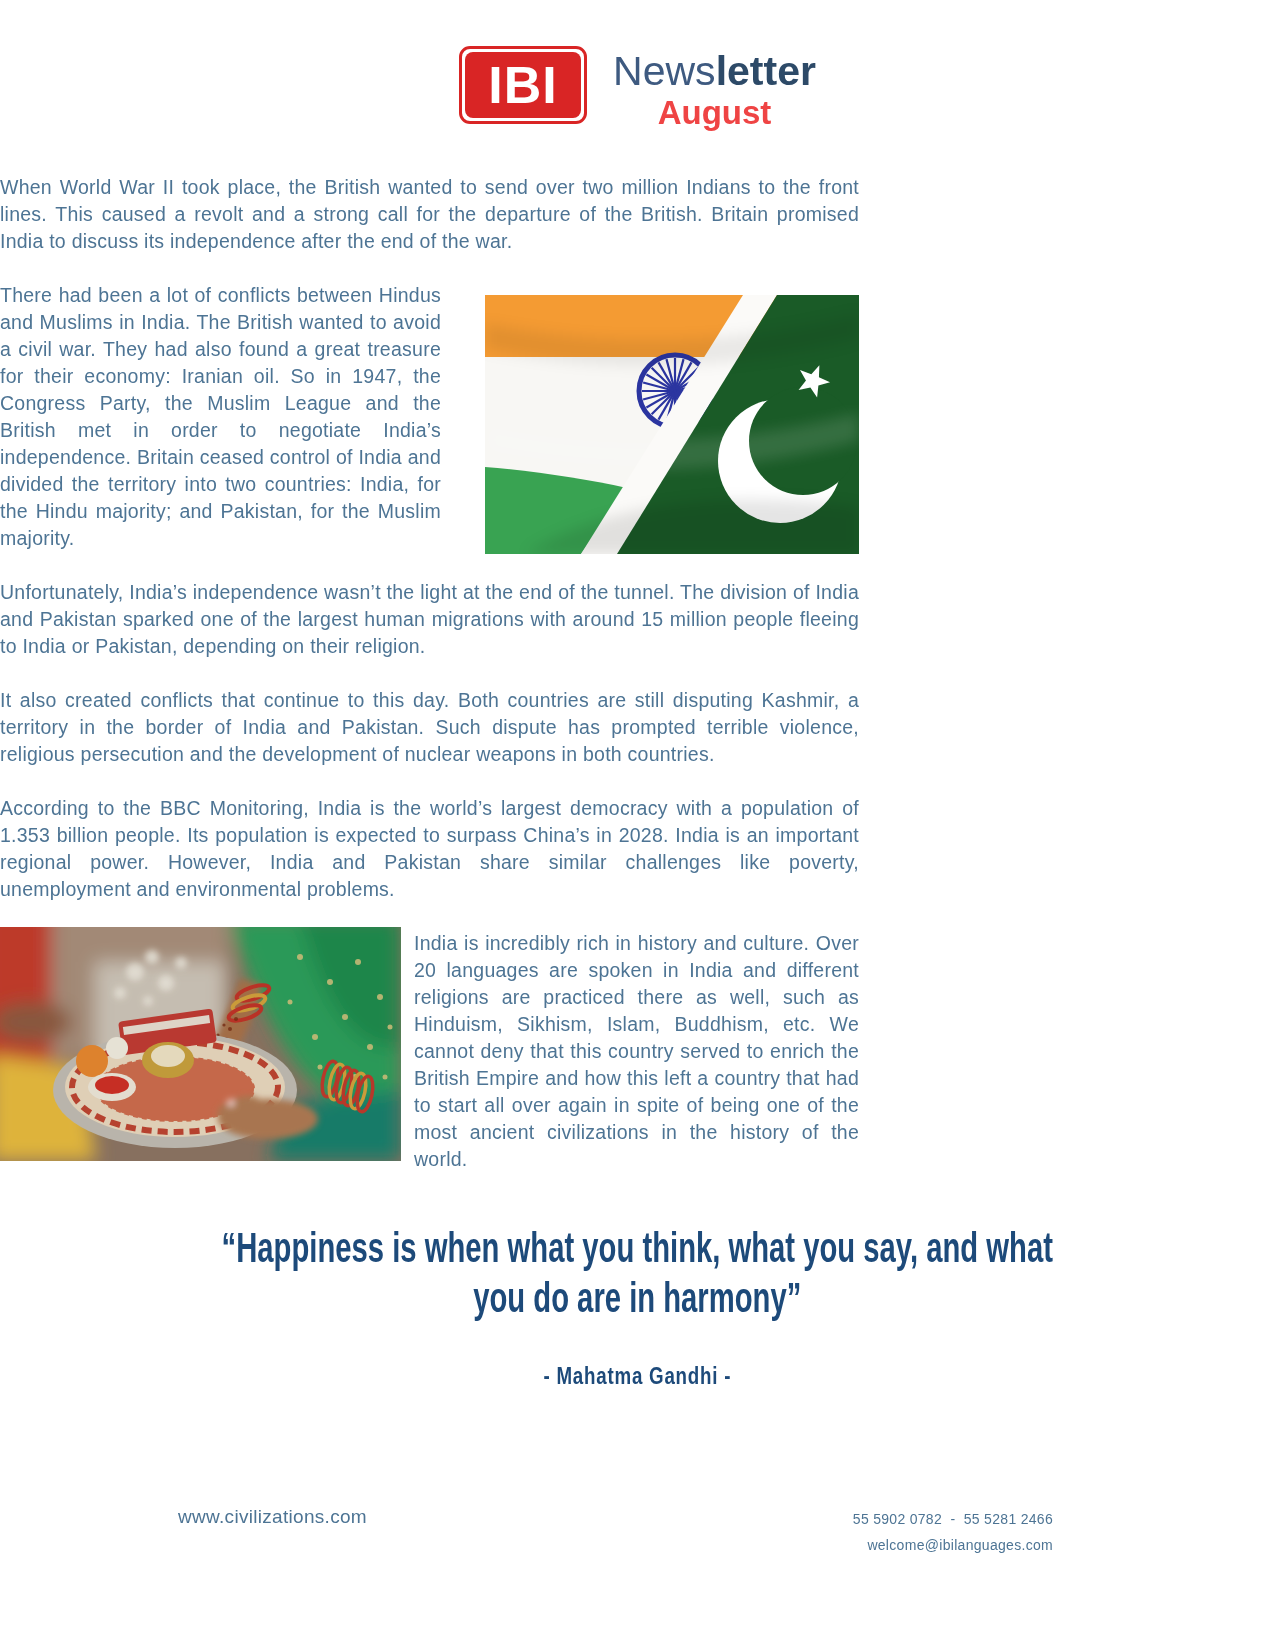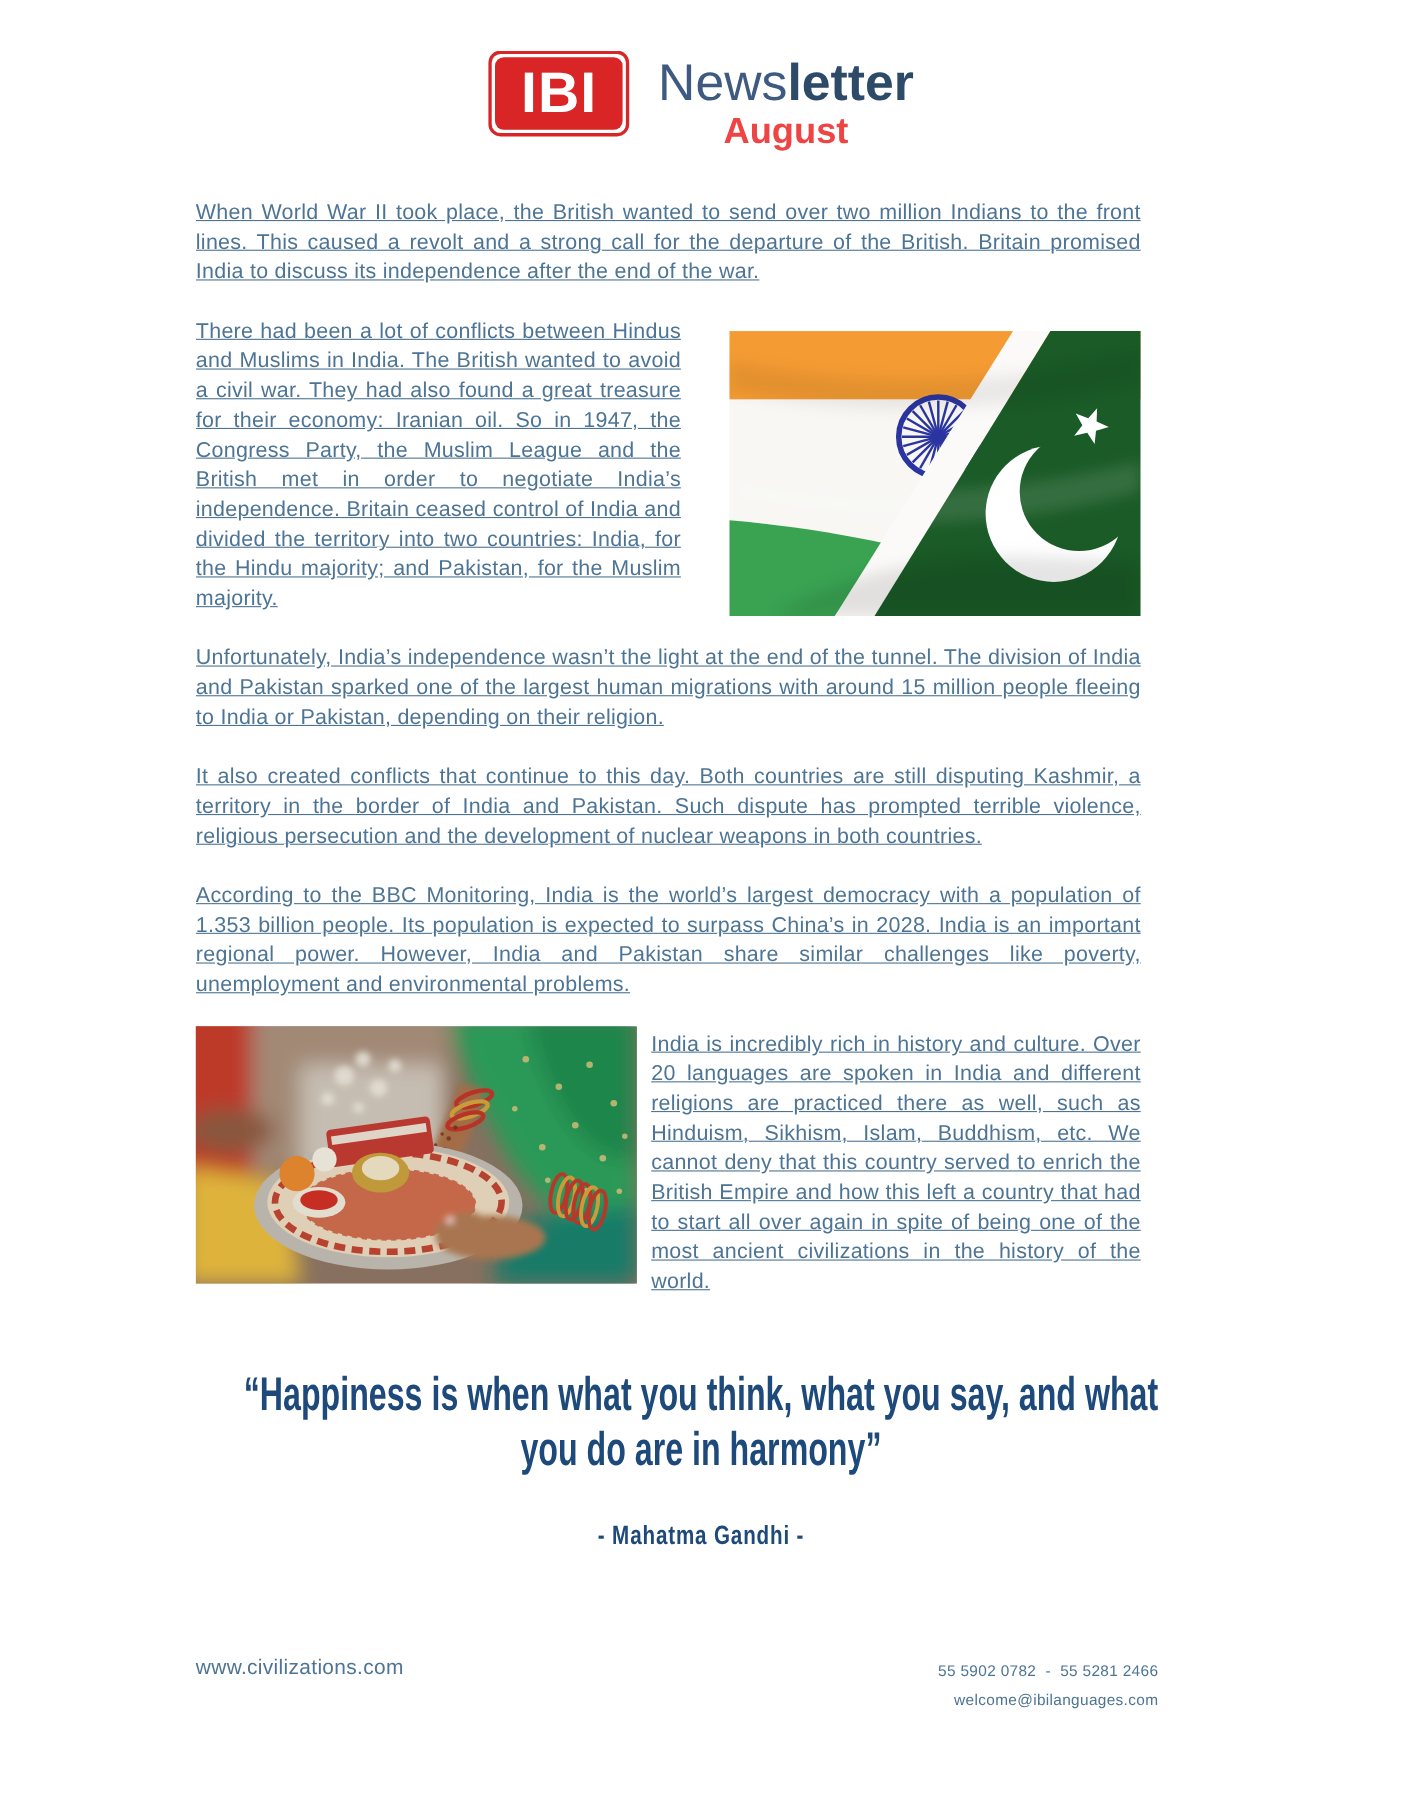--- a/index.html
+++ b/index.html
@@ -20,38 +20,38 @@
   }
   .logo-inner {
     width:116px; height:66px; background:#d92525; border-radius:8px;
     display:flex; align-items:center; justify-content:center;
   }
   .logo-inner span {
     color:#ffffff; font-weight:700; font-size:52px; letter-spacing:1px;
     font-family:"Liberation Sans", sans-serif;
   }
   .title-block { padding-top:4px; }
-  .title-line { font-size:47px; line-height:1.05; white-space:nowrap; }
+  .title-line { font-size:41px; line-height:1.05; white-space:nowrap; }
   .title-news  { color:#3e5a80; font-weight:400; }
   .title-letter{ color:#2d4a68; font-weight:700; }
   .title-month {
     text-align:center; font-size:33px; font-weight:700; color:#ef4444; margin-top:1px;
   }
   
   .content {
-    margin-left:178px; width:859px; padding-top:42px;
+    width:859px; padding-top:42px;
     color:#4d7494; font-size:19.5px; line-height:27px;
-    text-align:justify; letter-spacing:0.25px;text-decoration:underline;
+    text-align:justify; letter-spacing:0.25px;
   }
   .content p { margin:0 0 27px 0; clear:both; }
   .flag-wrap  { float:right; width:374px; height:259px; margin:13px 0 6px 44px; }
   .photo-wrap { float:left;  width:401px; height:234px; margin:-3px 13px 4px 0; }
   .flag-wrap svg, .photo-wrap svg { display:block; }
   
-  .quote-section { clear:both; margin-top:64px; text-align:center;text-decoration:underline; }
+  .quote-section { clear:both; margin-top:49px; text-align:center;text-decoration:underline; }
   .quote {
     display:inline-block;
     transform:scaleX(0.68); transform-origin:50% 50%;
     color:#1d4a7a; font-weight:700; font-size:43px; line-height:50px;
     letter-spacing:0px; white-space:nowrap;
   }
   .attribution-row { text-align:center; margin-top:40px; }
   .attribution {
     display:inline-block; transform:scaleX(0.78); transform-origin:50% 50%;
     color:#1d4a7a; font-weight:700; font-size:24px; white-space:nowrap;

